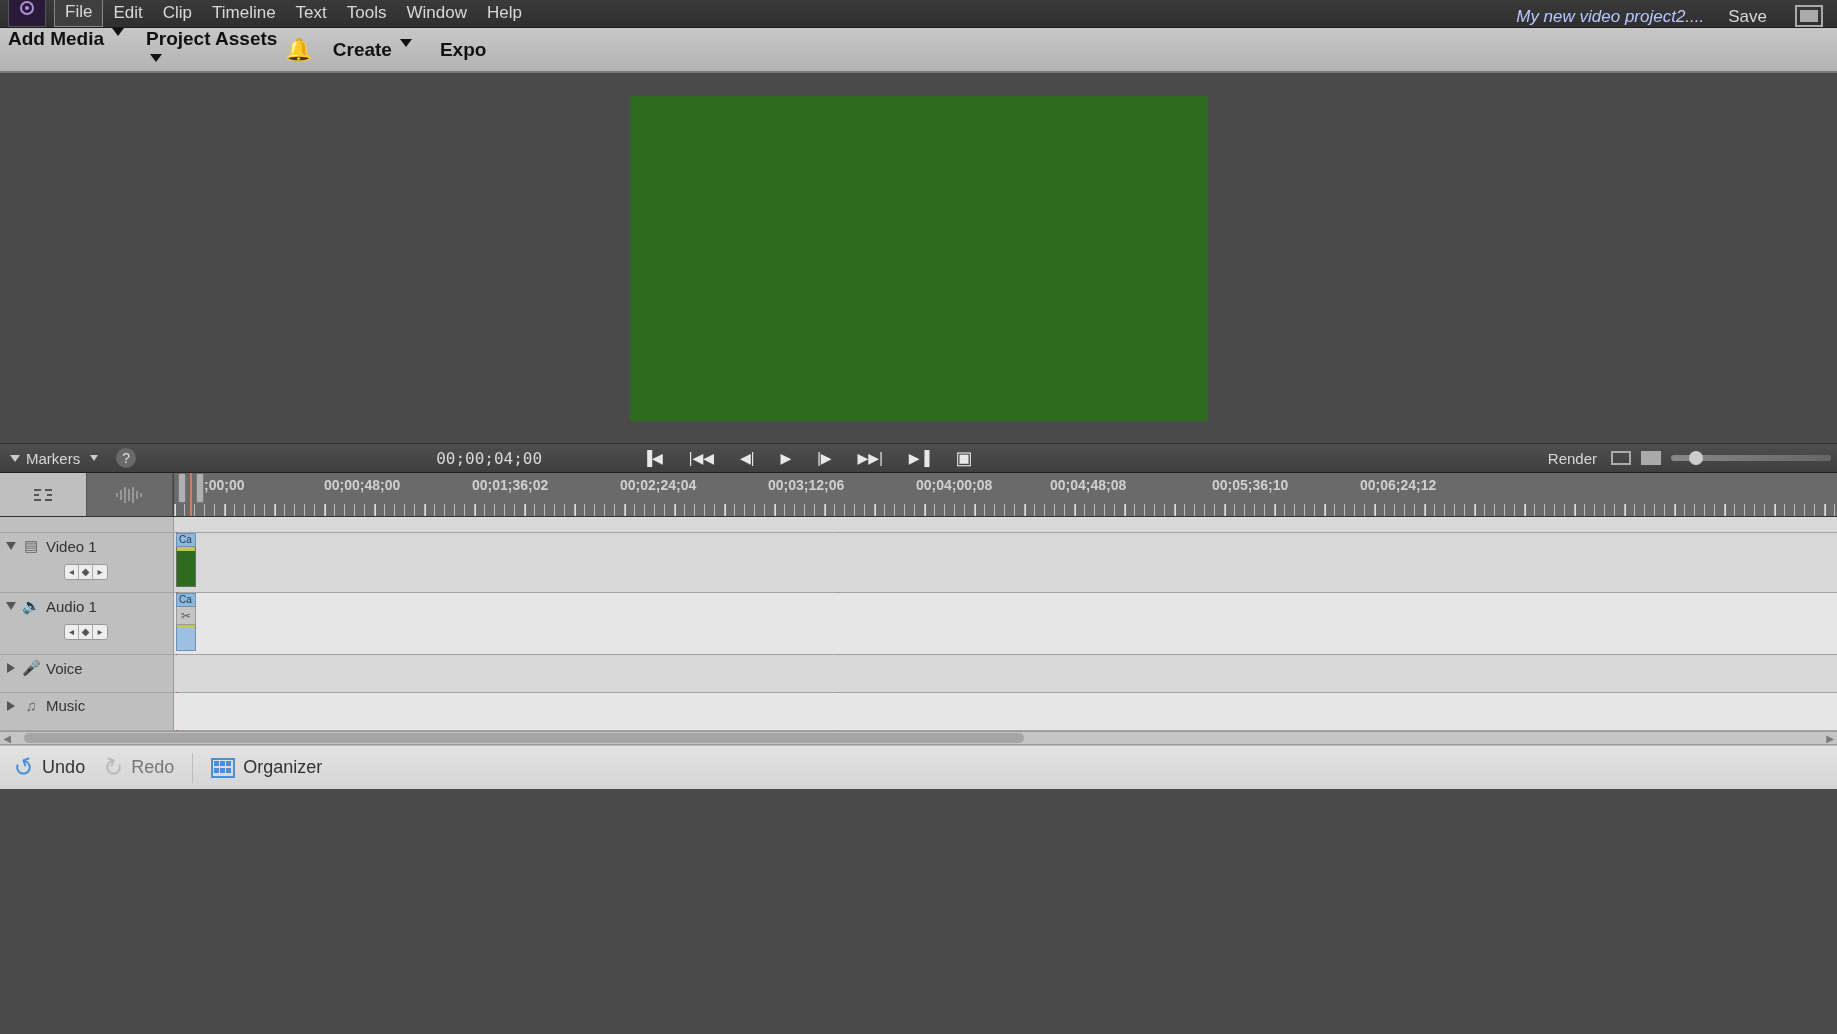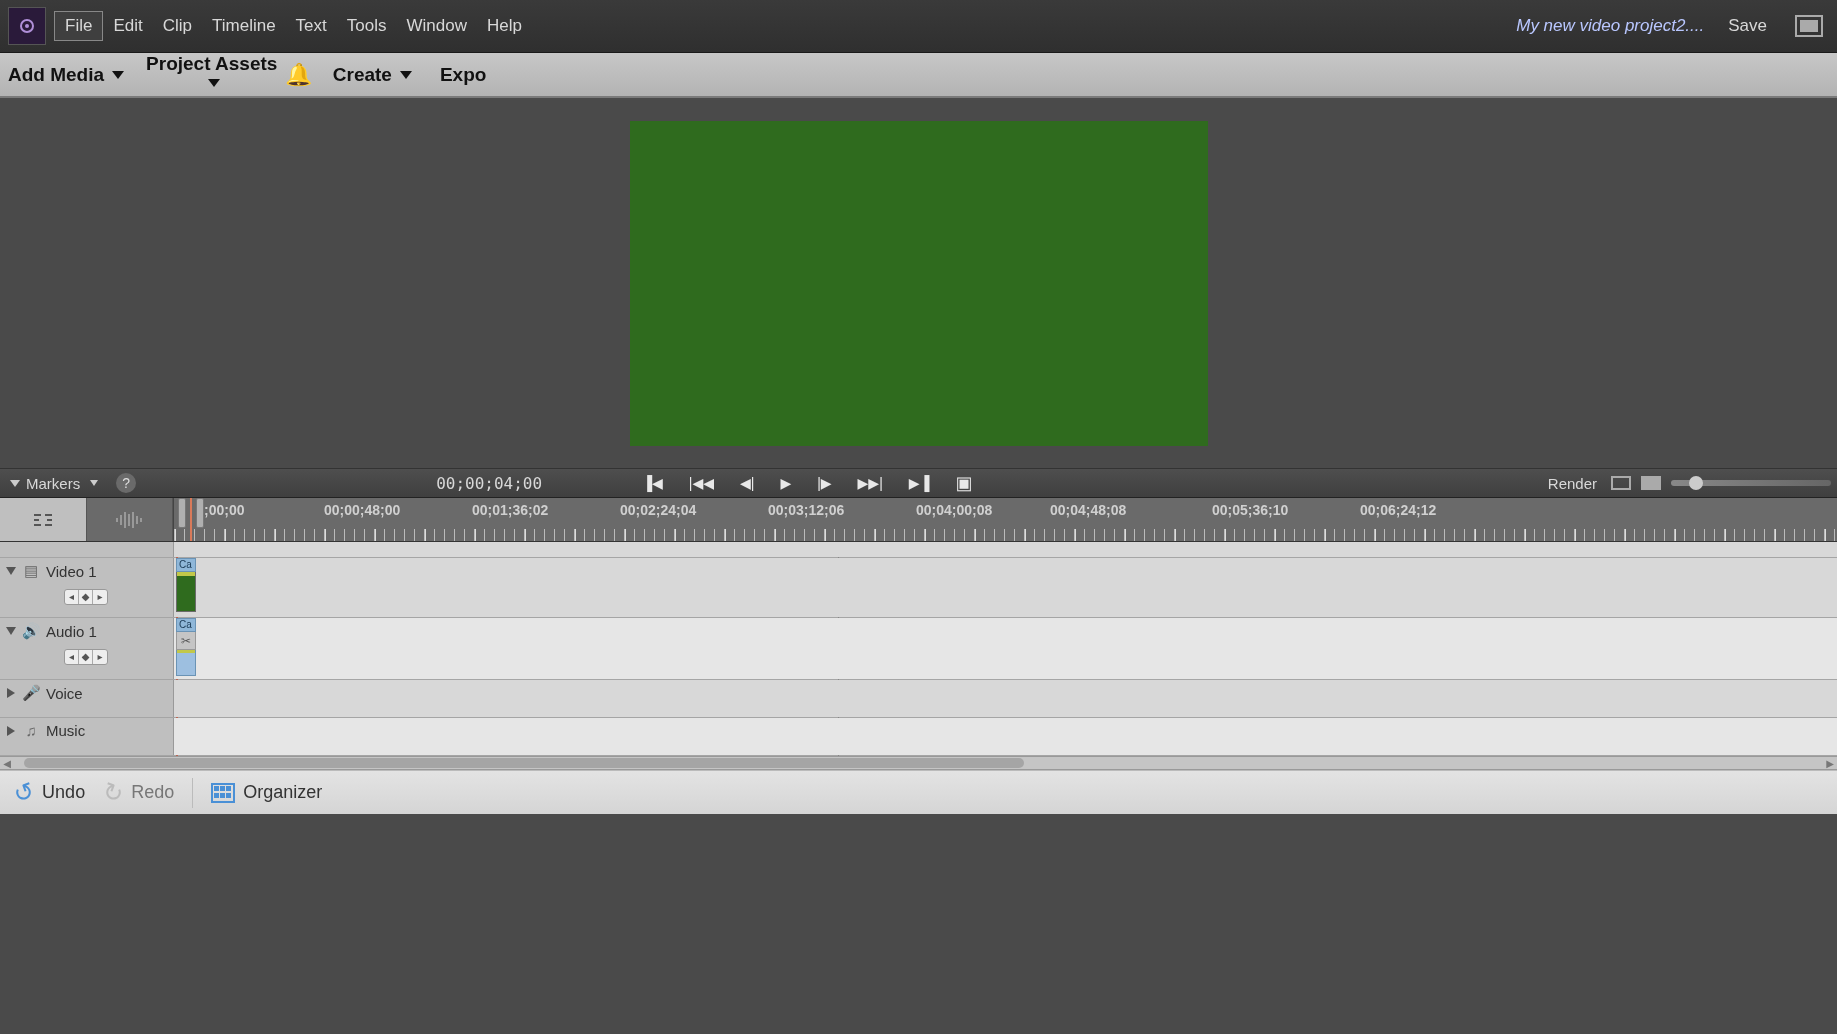--- a/index.html
+++ b/index.html
@@ -1,23 +1,23 @@
 <!DOCTYPE html>
 <html><head>
 <meta charset="utf-8">
 <style>
 * { margin: 0; padding: 0; box-sizing: border-box; font-family: Arial, sans-serif; user-select: none; }
 html, body { width: 1837px; height: 1034px; overflow: hidden; background: #4a4a4a; }
 
 
 .menubar {
-  height: 53px;
+  height: 28px;
   background: linear-gradient(to bottom, #3a3a3a, #2f2f2f);
   display: flex;
-  align-items: center;
+  align-items: flex-end;
   color: #d8d8d8;
   font-size: 17px;
   border-bottom: 1px solid #1a1a1a;
 }
 .app-icon-box {
   width: 38px; height: 38px; margin: 0 8px;
   background: #2a1a3a; border: 1px solid #555;
   display:flex; align-items:center; justify-content:center;
   color:#b08fd8; font-weight:bold;
 }
@@ -30,21 +30,21 @@
 .fullscreen-icon::after { content:""; position:absolute; inset:3px; background:#aaa; }
 
 
 .toolbar2 {
   height: 45px;
   background: linear-gradient(to bottom, #c7c7c7, #b3b3b3);
   border-bottom: 2px solid #7a7a7a;
   display: flex; align-items: center;
   font-size: 19px; color:#111; font-weight: bold;
 }
-.toolbar2 .toolbtn { padding: 0 8px; display:flex; align-items:center; gap:4px; height:100%; }
+.toolbar2 .toolbtn { padding: 0 8px; display:flex; gap:4px; height:100%; }
 .toolbar2 .caret-down { display:inline-block; width:0; height:0; border-left:6px solid transparent; border-right:6px solid transparent; border-top:8px solid #111; margin-left:4px; }
 .toolbar2 .tabs { flex:1; display:flex; justify-content:center; gap:40px; }
 .toolbar2 .tab { padding: 8px 18px; }
 .toolbar2 .tab.active { background:#3a3a3a; color:#fff; }
 .toolbar2 .right-tools { display:flex; align-items:center; gap:12px; padding-right:6px; }
 .bell-icon { color:#2a7bd6; font-size:22px; }
 
 
 .preview-area {
   height: 370px;

